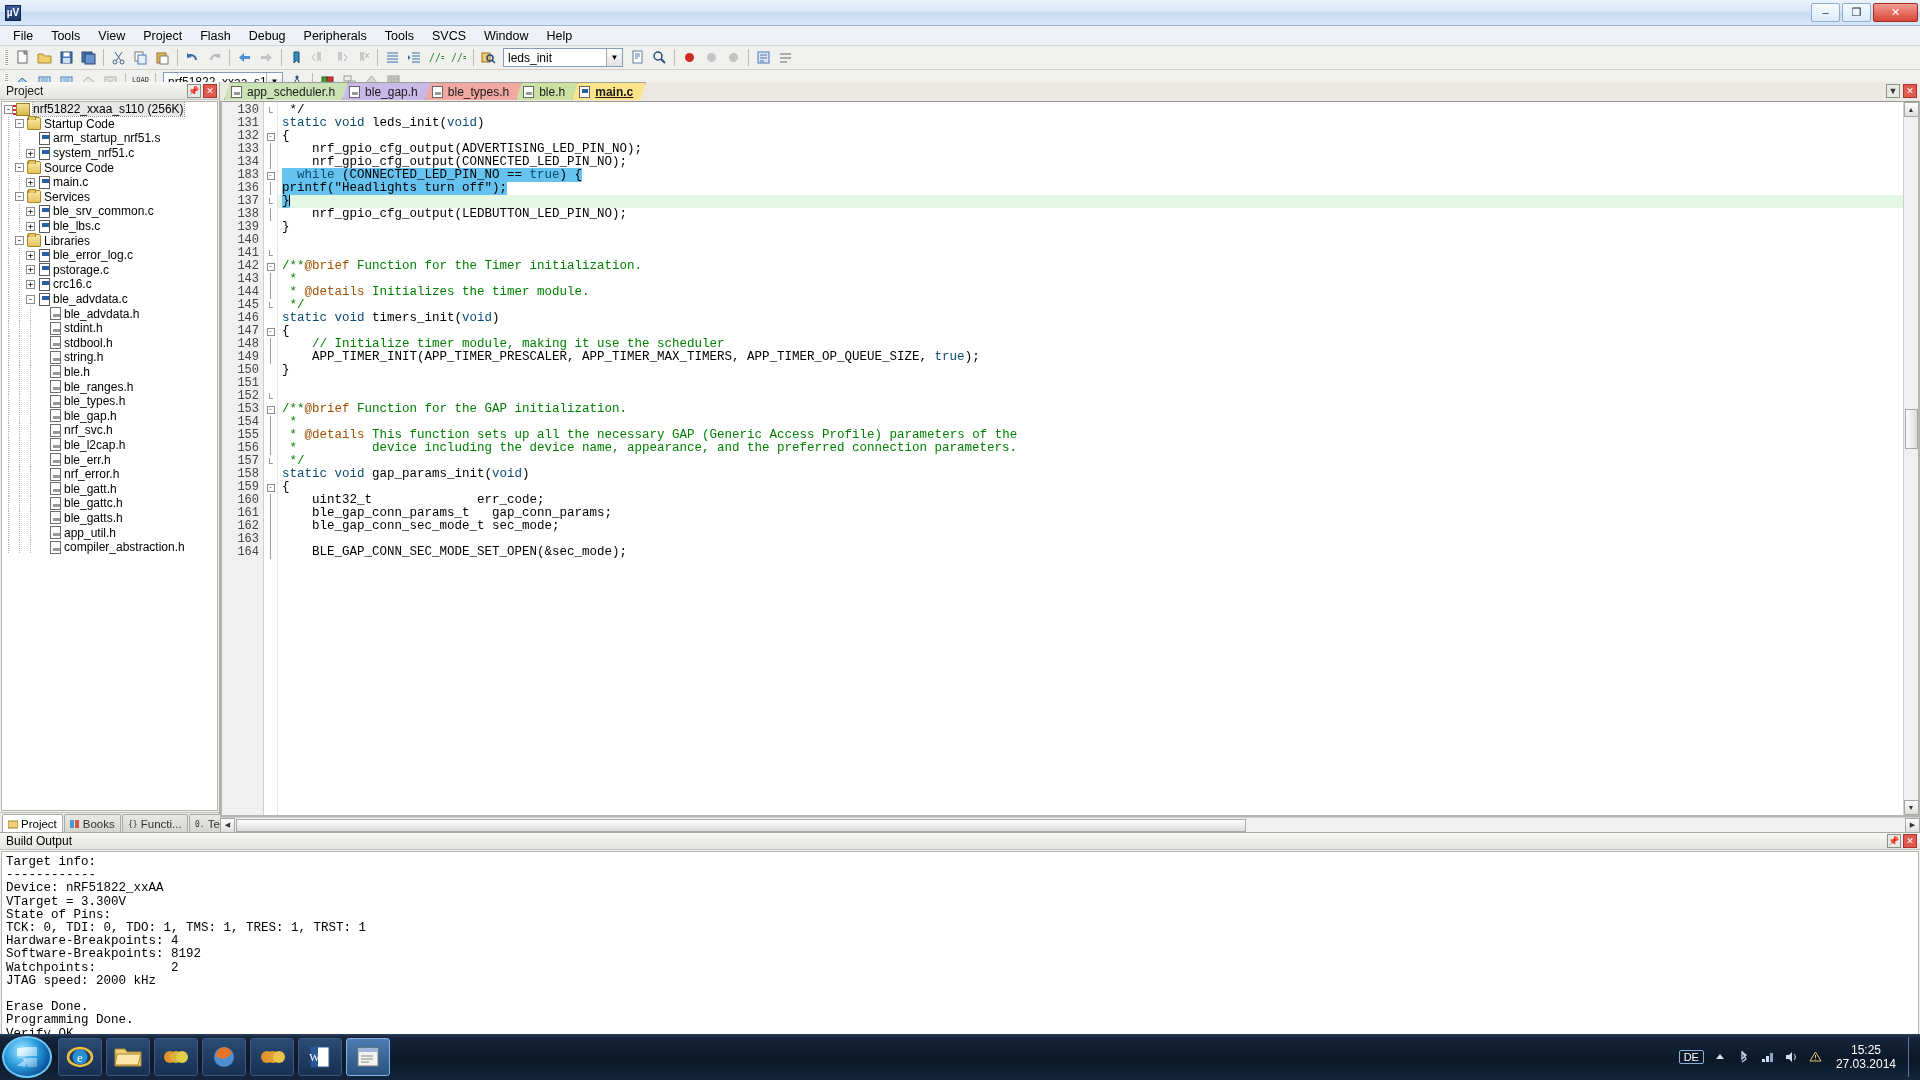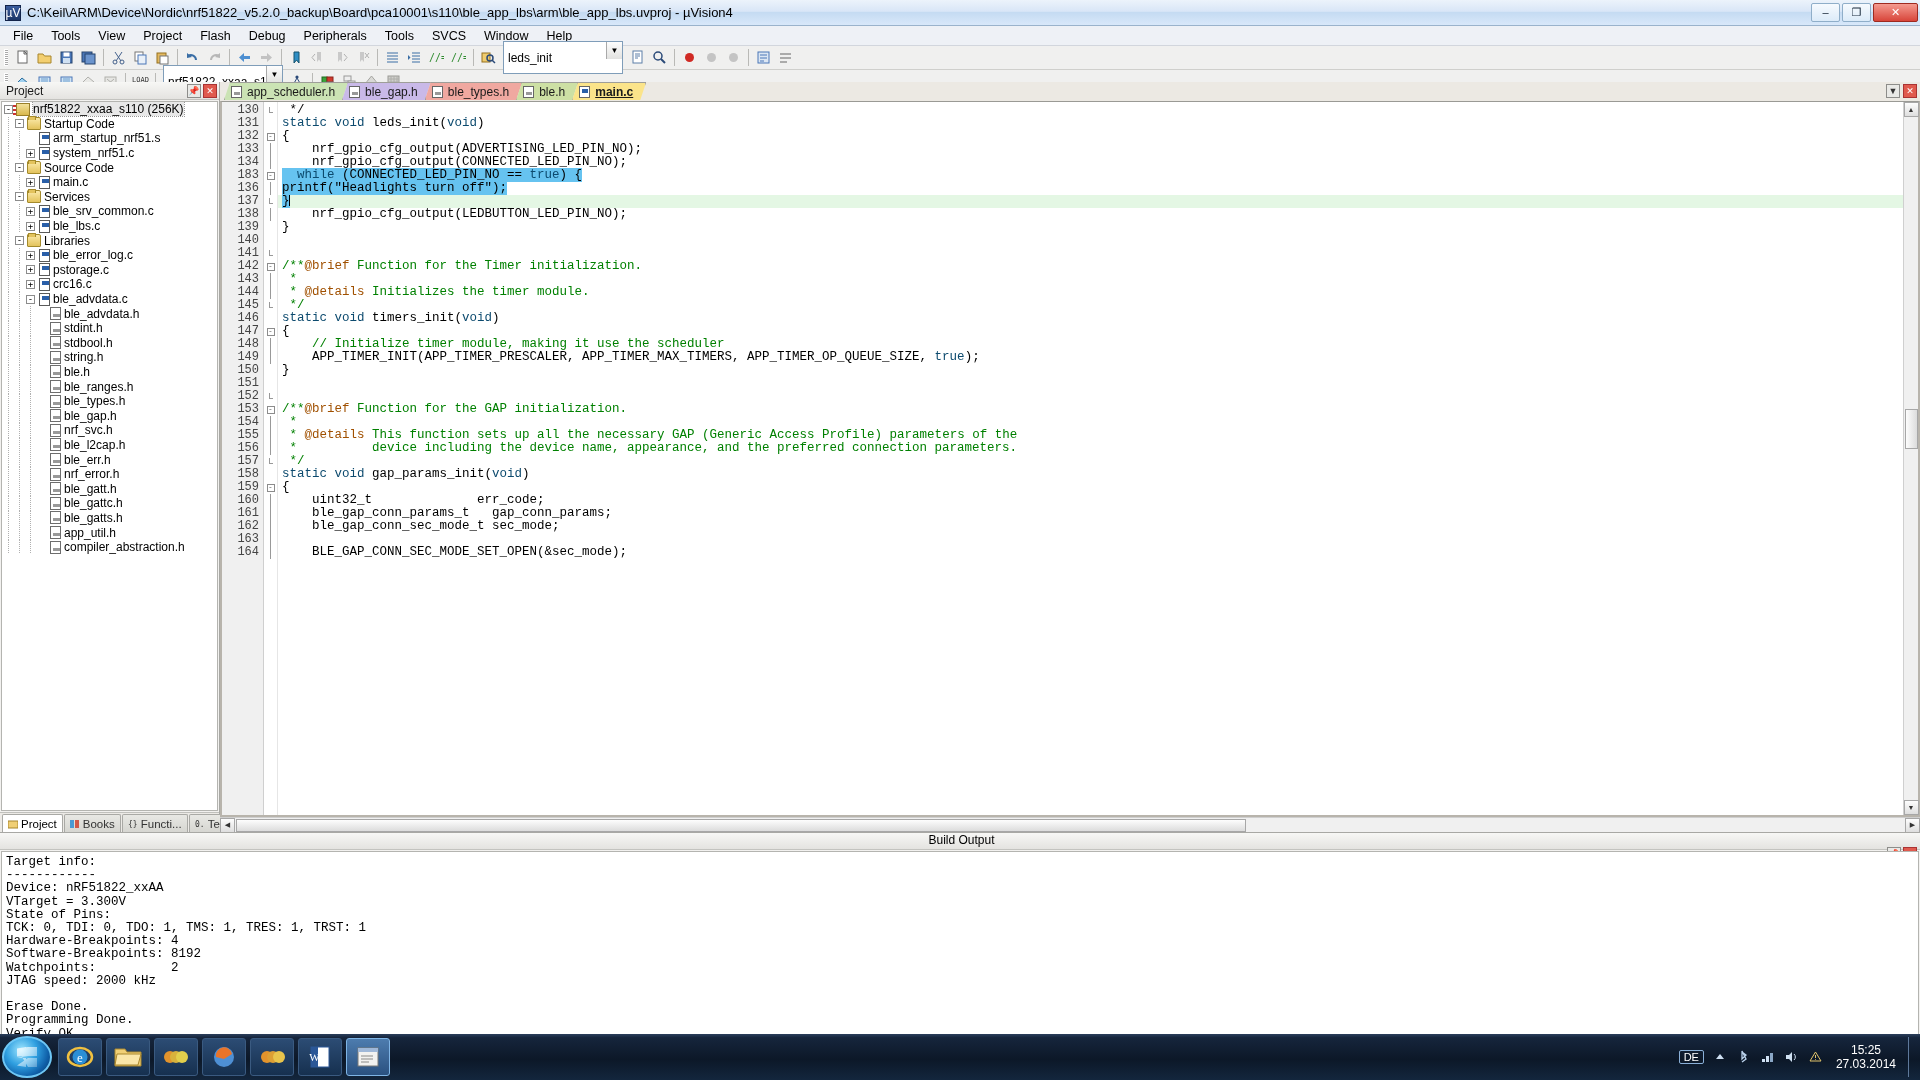--- a/index.html
+++ b/index.html
@@ -23,21 +23,21 @@
     background: linear-gradient(to bottom, #ecf3fb 0%, #d9e6f7 45%, #c5dbf2 50%, #d8e8fa 100%);
     border-bottom: 1px solid #9ab3cc;
     display: flex; align-items: center;
     padding: 0 2px 0 5px;
     position: relative;
   }
   .title-icon {
     width: 16px; height: 16px;
     background: linear-gradient(to bottom,#3b5e9e,#1c3566);
     border: 1px solid #12244a;
-    color: #fff; font-size: 12px; font-weight: normal;
+    color: #fff; font-size: 10px; font-weight: bold;
     display: flex; align-items: center; justify-content: center;
     margin-right: 6px; flex: none;
   }
   .title-text {
     font-size: 13px; color: #000; white-space: nowrap;
     flex: 1; overflow: hidden;
   }
   .win-btns { display: flex; gap: 2px; margin-left: auto; }
   .win-btn {
     width: 29px; height: 19px;
@@ -74,21 +74,21 @@
     background: repeating-linear-gradient(to bottom, #fff 0 1px, #a9a9a9 1px 2px);
     border-left: 1px solid #fff; flex: none;
   }
   .tbtn {
     width: 21px; height: 21px;
     display: flex; align-items: center; justify-content: center;
     flex: none; border: 1px solid transparent; border-radius: 2px;
   }
   .tsep { width: 1px; height: 17px; background: #b9b9b6; margin: 0 3px; flex: none; }
   .combo {
-    height: 33px; background: #fff; border: 1px solid #7f9db9;
+    height: 19px; background: #fff; border: 1px solid #7f9db9;
     display: flex; align-items: center; font-size: 12px;
     padding-left: 4px; position: relative; flex: none;
   }
   .combo .arrow {
     position: absolute; right: 0; top: 0; width: 16px; height: 17px;
     background: linear-gradient(to bottom,#fdfdfd,#e2e2e0);
     border-left: 1px solid #a9a9a9;
     display: flex; align-items: center; justify-content: center;
     font-size: 8px;
   }
@@ -279,21 +279,20 @@
   .build {
     position: absolute; left: 0; right: 0; bottom: 30px; height: 218px;
     background: #f2f1ef; border-top: 1px solid #a8a8a4;
     display: flex; flex-direction: column;
   }
   .build-head {
     height: 17px; background: linear-gradient(to bottom,#f7f7f5,#e4e3e0);
     border-bottom: 1px solid #c3c3bf;
     display: flex; align-items: center; padding: 0 3px 0 6px;
     font-size: 12px;
-    flex-direction: column;
   }
   .build-body {
     flex: 1; background: #fff; margin: 1px; border: 1px solid #b4b4b0;
     font-family: "Liberation Mono", monospace; font-size: 12.5px;
     color: #000; padding: 4px 0 0 4px; overflow: hidden; white-space: pre;
     line-height: 13.2px;
   }
 
   
   .statusbar {
@@ -353,21 +352,20 @@
     border: 1px solid #8ab0d8; padding: 0 4px; font-size: 11px; color: #fff; border-radius: 2px;
   }
 </style>
 </head>
 <body>
 
 <div id="app">
 
   <div class="titlebar">
     <div class="title-icon">µV</div>
-    <div class="title-text">C:\Keil\ARM\Device\Nordic\nrf51822_v5.2.0_backup\Board\pca10001\s110\ble_app_lbs\arm\ble_app_lbs.uvproj - µVision4</div>
     <div class="win-btns">
       <div class="win-btn">–</div>
       <div class="win-btn">❐</div>
       <div class="win-btn close">✕</div>
     </div>
   </div>
 
   <div class="menubar">
     <div class="menu-item">File</div>
     <div class="menu-item">Tools</div>

